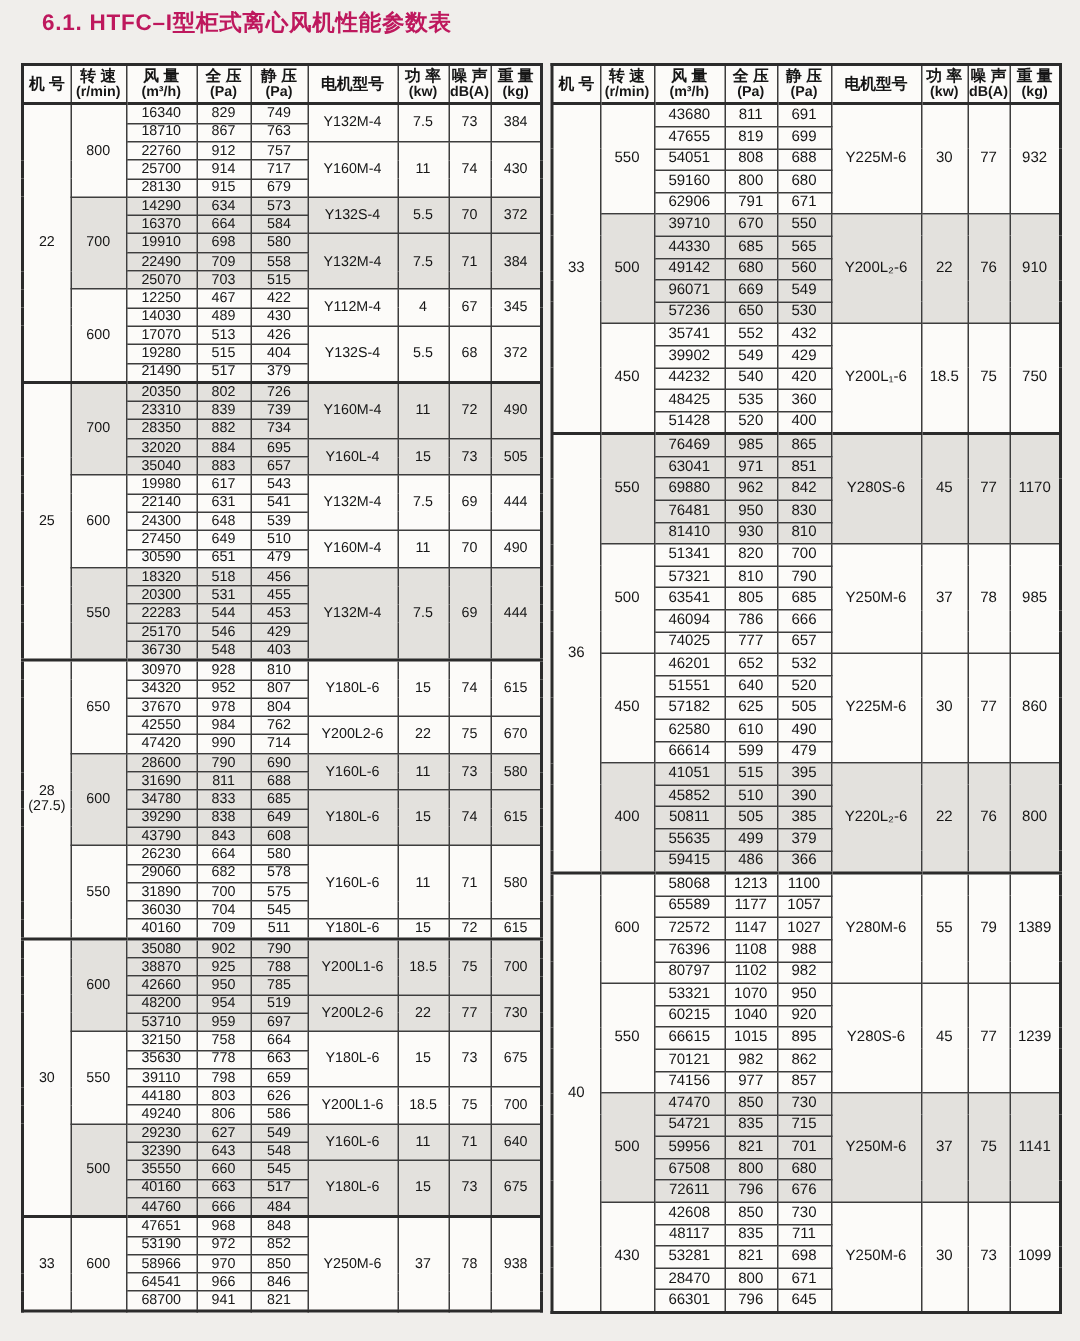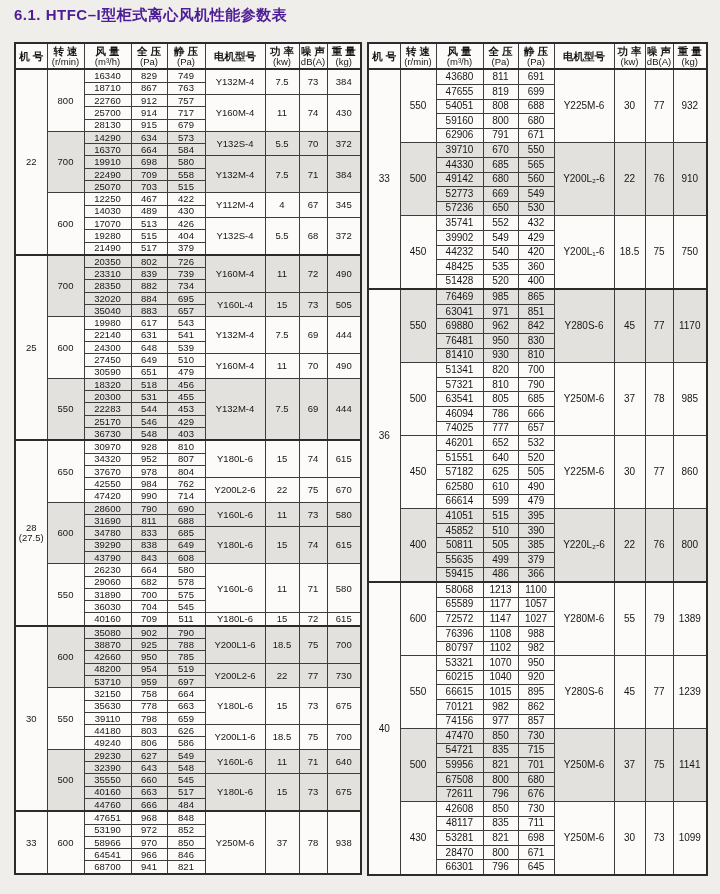--- a/index.html
+++ b/index.html
@@ -4,22 +4,22 @@
 <style>
   html,body { margin:0; padding:0; }
   body {
     width:720px; height:894px;
     background:#f0eeeb;
     font-family:"Liberation Sans", sans-serif;
     color:#161616;
   }
   .page { position:relative; width:720px; height:894px; overflow:hidden; }
   .title {
-    position:absolute; left:14px; top:6px;
-    font-size:15px; font-weight:bold; color:#4c1d95;
+    position:absolute; left:28px; top:6px;
+    font-size:15px; font-weight:bold; color:#be185d;
     letter-spacing:0.5px; white-space:nowrap;
   }
   table.tbl {
     position:absolute; top:42px;
     border-collapse:collapse; table-layout:fixed;
     background:#fcfbf9;
     border:2px solid #2b2b2b;
   }
   table.tbl.left  { left:14px;  width:346px; }
   table.tbl.right { left:367px; width:339px; }
@@ -30,21 +30,21 @@
     font-size:10px; line-height:1.02;
   }
   .tbl.left  td { height:11.3px; font-size:9.5px; }
   .tbl.right td { height:13.6px; font-size:10px; }
   .tbl th {
     font-weight:bold; padding:2px 0; height:auto;
     border-bottom:2px solid #2b2b2b;
     background:#fcfbf9;
   }
   .tbl th .l1 { font-size:10.5px; }
-  .tbl th .l2 { font-size:9.5px; font-weight:normal; }
+  .tbl th .l2 { font-size:9.5px; font-weight:bold; }
   td.shaded { background:#e3e1dd; }
   td.machine-no { white-space:pre-line; font-size:10.5px; }
   tr.machine-start td { border-top:2px solid #2b2b2b; }
 </style>
 </head>
 <body>
 
 <div class="page">
   <div class="title">6.1. HTFC–I型柜式离心风机性能参数表</div>
 
@@ -638,21 +638,21 @@
           <td class="shaded">44330</td>
           <td class="shaded">685</td>
           <td class="shaded">565</td>
         </tr>
         <tr>
           <td class="shaded">49142</td>
           <td class="shaded">680</td>
           <td class="shaded">560</td>
         </tr>
         <tr>
-          <td class="shaded">52773</td>
+          <td class="shaded">96071</td>
           <td class="shaded">669</td>
           <td class="shaded">549</td>
         </tr>
         <tr>
           <td class="shaded">57236</td>
           <td class="shaded">650</td>
           <td class="shaded">530</td>
         </tr>
         <tr>
           <td rowspan="5">450</td>

